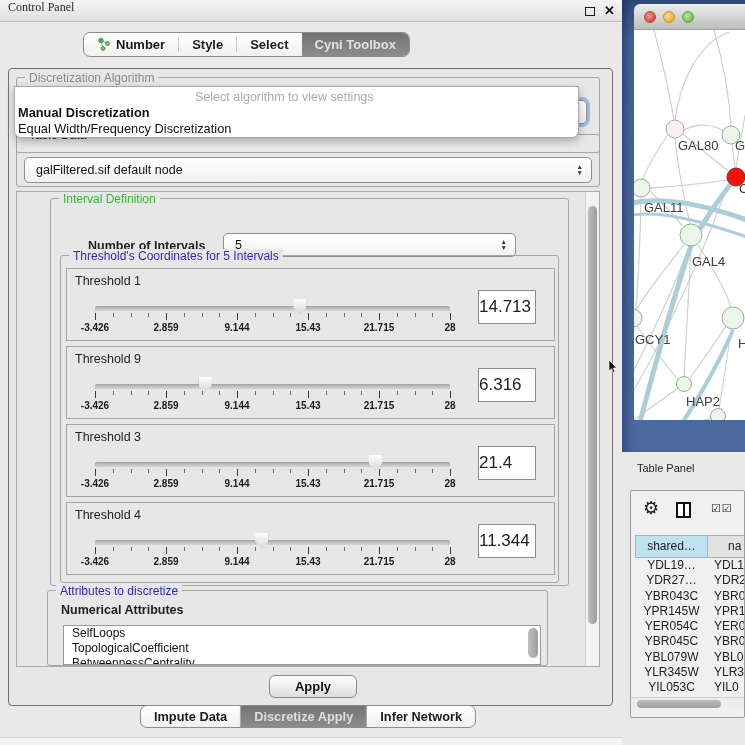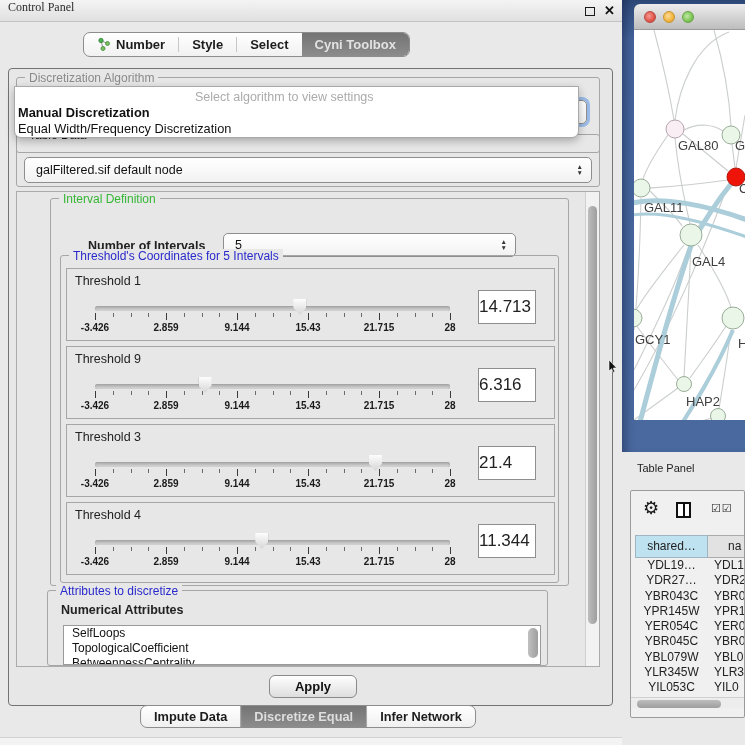--- a/index.html
+++ b/index.html
@@ -367,21 +367,21 @@
       <div class="vscroll">
         <div class="vthumb"></div>
       </div>
     </div>
 
     <div class="apply">Apply</div>
   </div>
 
   <div class="bottom-tabs" id="bottom-tabs">
       <div class="btab">Impute Data</div>
-      <div class="btab active">Discretize Equal</div>
+      <div class="btab active">Discretize Apply</div>
       <div class="btab">Infer Network</div>
     </div>
   <div class="bottom-strip"></div>
 
   <div class="netwin">
     <div class="mactitle">
       <span class="light red"></span>
       <span class="light yellow"></span>
       <span class="light green"></span>
     </div>

